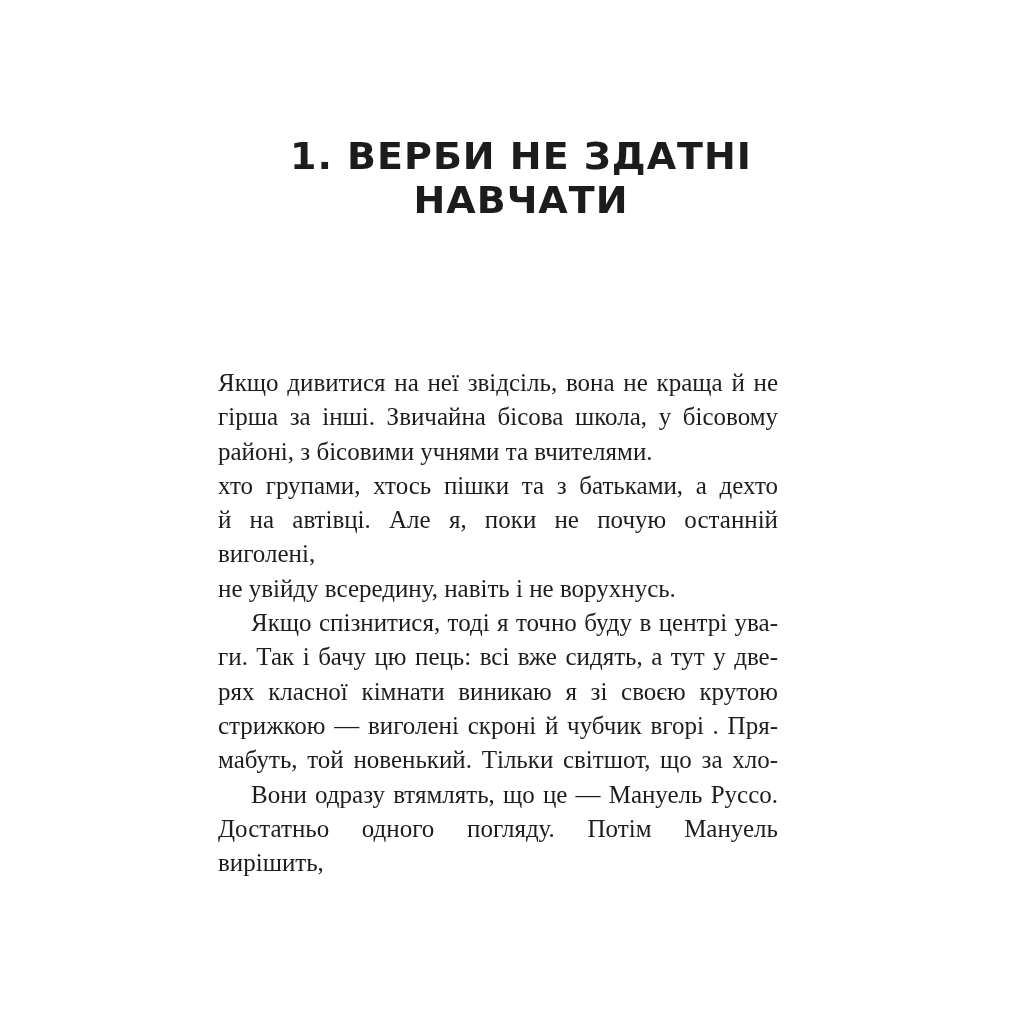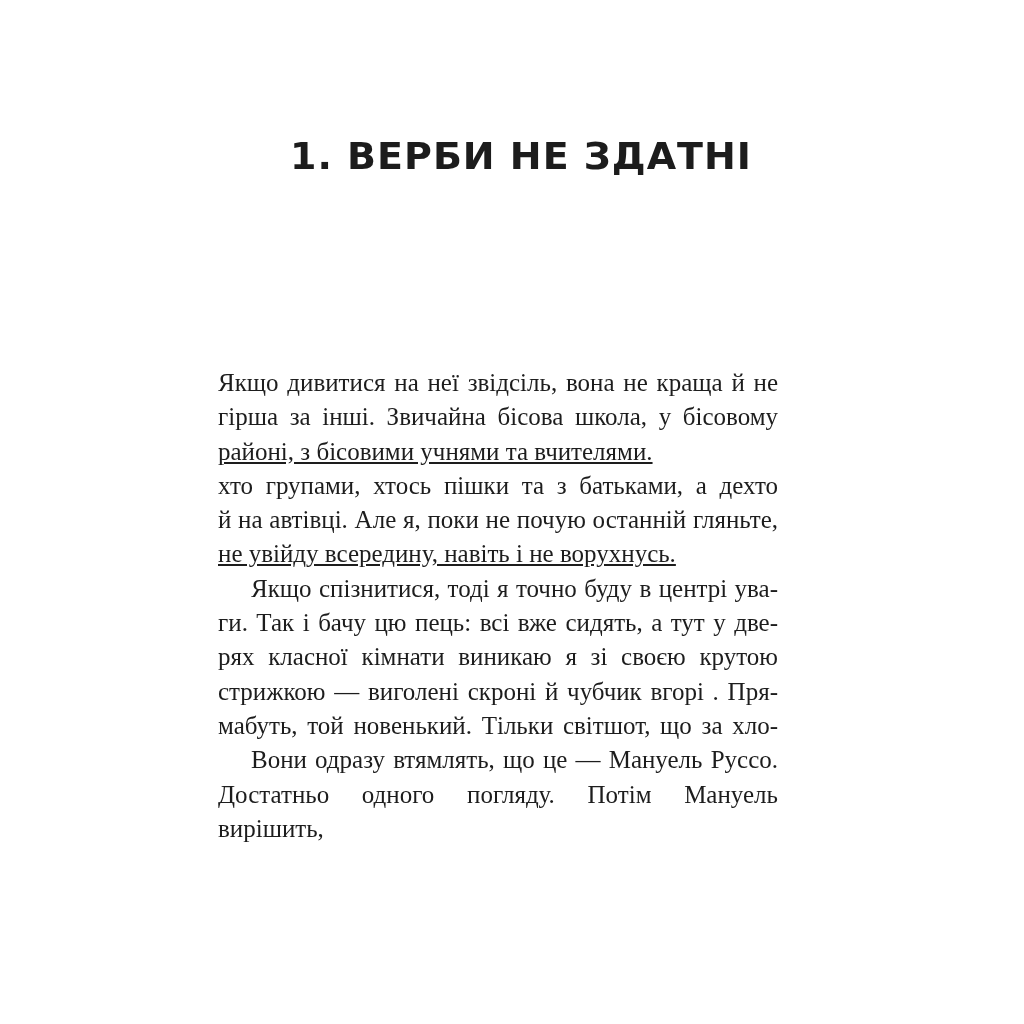--- a/index.html
+++ b/index.html
@@ -45,46 +45,46 @@
     margin: 0;
     padding: 0;
   }
   .line {
     display: block;
     text-align: justify;
     text-align-last: justify;
   }
   .line.end {
     text-align-last: left;
-    text-decoration: underline;
   }
   .line.indent {
     text-indent: 33px;
   }
 </style>
 </head>
 <body>
 
 <div class="page">
 
   <h1 class="chapter-title">
     <span class="title-line">1. ВЕРБИ НЕ ЗДАТНІ</span>
+    <span class="title-line">НАВЧАТИ</span>
   </h1>
 
   <div class="body-text">
 
     <p class="para">
       <span class="line">Якщо дивитися на неї звідсіль, вона не краща й не</span>
       <span class="line">гірша за інші. Звичайна бісова школа, у бісовому</span>
       <span class="line end">районі, з бісовими учнями та вчителями.</span>
     </p>
 
     <p class="para">
       <span class="line">хто групами, хтось пішки та з батьками, а дехто</span>
-      <span class="line">й на автівці. Але я, поки не почую останній гляньте,</span>
+      <span class="line">й на автівці. Але я, поки не почую останній виголені,</span>
       <span class="line end">не увійду всередину, навіть і не ворухнусь.</span>
     </p>
 
     <p class="para">
       <span class="line indent">Якщо спізнитися, тоді я точно буду в центрі ува-</span>
       <span class="line">ги. Так і бачу цю пець: всі вже сидять, а тут у две-</span>
       <span class="line">рях класної кімнати виникаю я зі своєю крутою</span>
       <span class="line">стрижкою — виголені скроні й чубчик вгорі . Пря-</span>
       <span class="line">мабуть, той новенький. Тільки світшот, що за хло-</span>
     </p>

